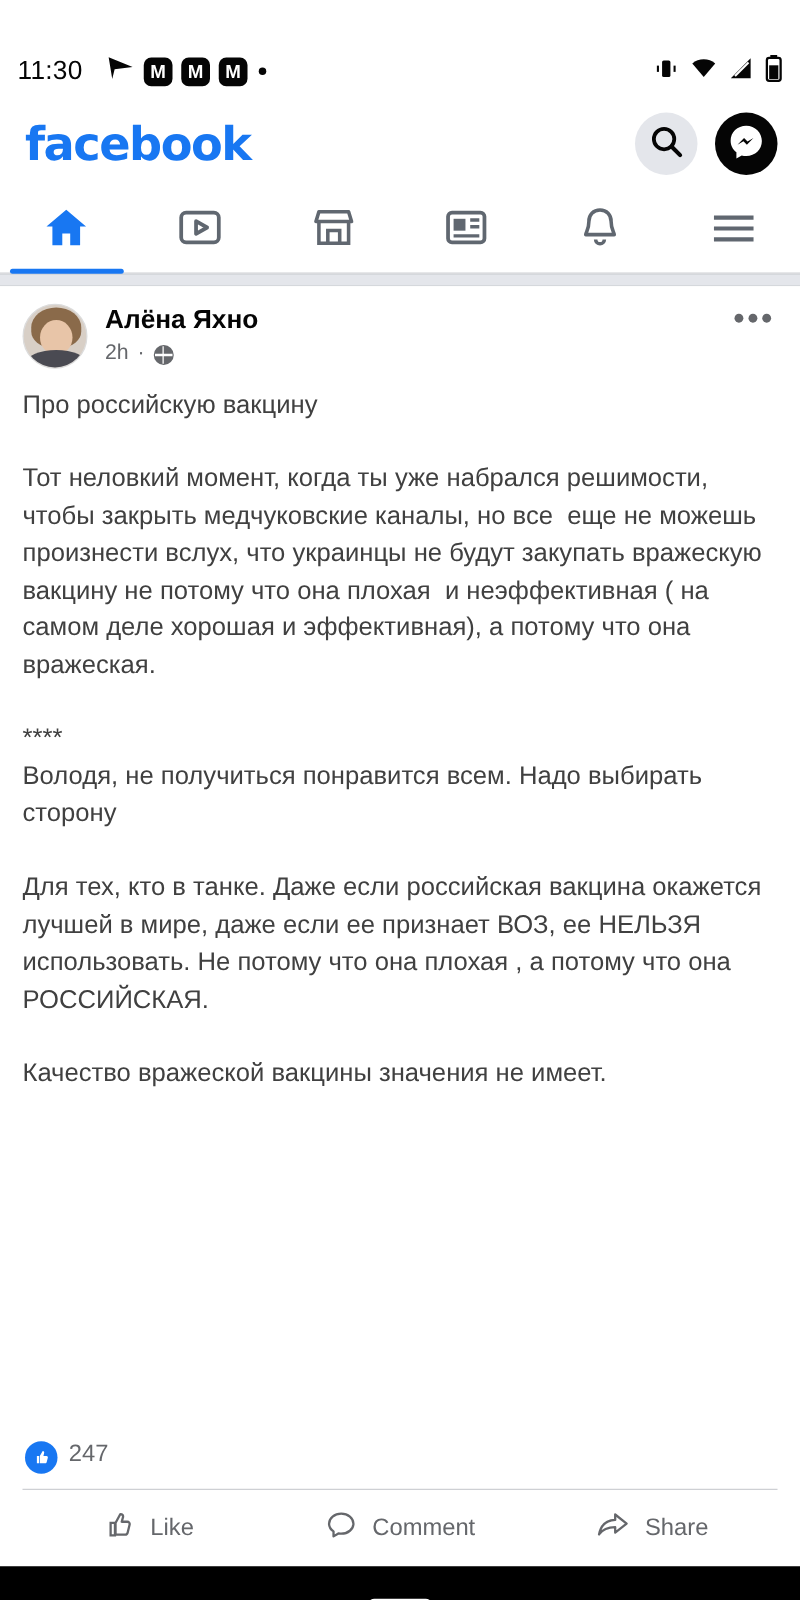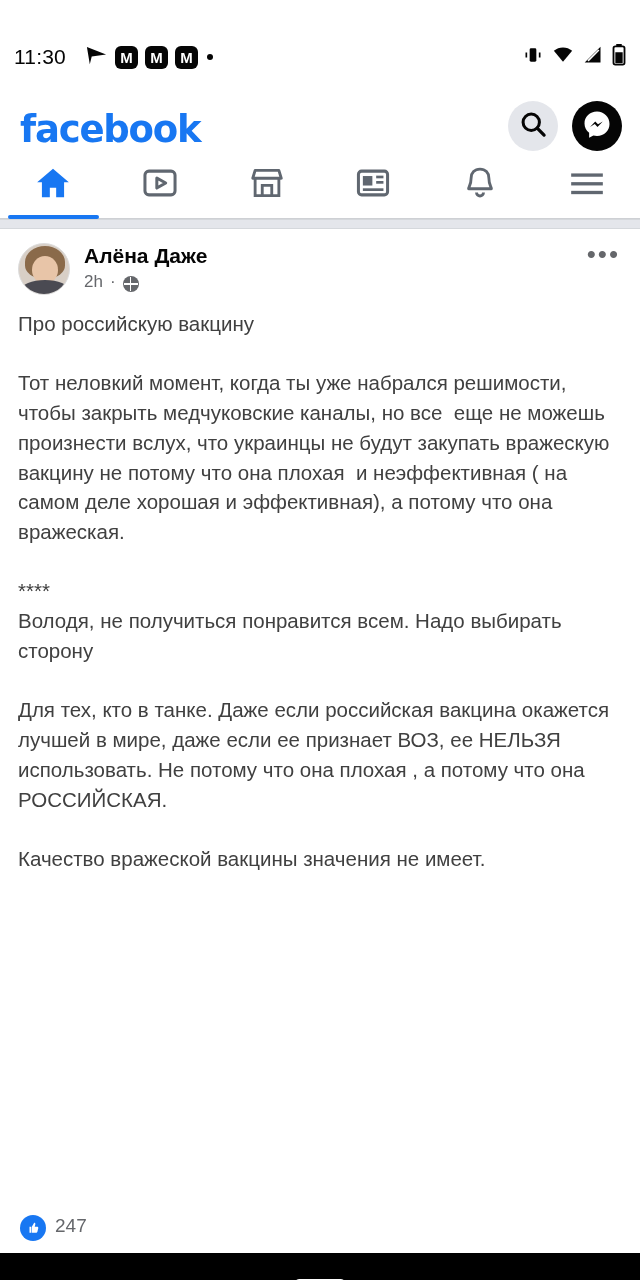--- a/index.html
+++ b/index.html
@@ -63,21 +63,21 @@
     display: flex;
     align-items: center;
     gap: 9px;
   }
 
   
   .fbbar {
     height: 72px;
     flex: 0 0 72px;
     display: flex;
-    align-items: flex-end;
+    align-items: center;
     justify-content: space-between;
     padding: 0 18px 0 20px;
     background: #ffffff;
   }
   .fb-logo {
     font-family: "DejaVu Sans", sans-serif;
     font-size: 37px;
     font-weight: 700;
     color: #1877F2;
     letter-spacing: -1.2px;
@@ -421,21 +421,21 @@
 
   <div class="post">
 
     <div class="post-head">
       <div class="avatar">
         <div class="hair"></div>
         <div class="face"></div>
         <div class="shoulders"></div>
       </div>
       <div class="post-meta">
-        <div class="author">Алёна Даже</div>
+        <div class="author">Алёна Яхно</div>
         <div class="sub">
           <span>2h</span>
           <span>·</span>
           <span class="globe"></span>
         </div>
       </div>
       <div class="more-dots">•••</div>
     </div>
 
     <div class="post-body">Про российскую вакцину
@@ -453,20 +453,47 @@
       <div class="likes">
         <span class="like-badge">
           <svg width="14" height="14" viewBox="0 0 24 24">
               <path d="M6 10 h3 v10 H6z M10 10 l4-7 c1.6 0 2.4 1.2 2 2.6 L15 10 h4.2 c1.3 0 2.1 1.1 1.8 2.3 l-1.5 6c-.2 1-1 1.7-2 1.7H10z" fill="#ffffff"></path>
             </svg>
         </span>
         <span class="count-text">247</span>
       </div>
     </div>
 
+    <div class="actions">
+      <div class="action">
+        <span>
+          <svg width="26" height="26" viewBox="0 0 24 24">
+            <path d="M6 10.5 h3.2 v9.2 H6z" fill="none" stroke="#65676B" stroke-width="1.7"></path>
+            <path d="M9.6 10.5 l3.6-6.6 c1.5 0 2.3 1.1 1.9 2.5 l-.9 3.2 h4.1 c1.2 0 2 1 1.7 2.2 l-1.4 5.7 c-.2 1-1 1.6-1.9 1.6 H9.6z" fill="none" stroke="#65676B" stroke-width="1.7" stroke-linejoin="round"></path>
+          </svg>
+        </span>
+        <span>Like</span>
+      </div>
+      <div class="action">
+        <span>
+          <svg width="26" height="26" viewBox="0 0 24 24">
+            <path d="M12 3.6 c-5 0-9 3.3-9 7.4 0 2.3 1.3 4.4 3.3 5.7 v3.7 l3.6-2.2 c.7.1 1.4.2 2.1.2 5 0 9-3.3 9-7.4 s-4-7.4-9-7.4z" fill="none" stroke="#65676B" stroke-width="1.7" stroke-linejoin="round"></path>
+          </svg>
+        </span>
+        <span>Comment</span>
+      </div>
+      <div class="action">
+        <span>
+          <svg width="28" height="26" viewBox="0 0 26 24">
+            <path d="M3 19 C4.5 11 9.5 8.4 15 8.2 V4.2 L23.5 11 L15 17.6 V13.6 C9.8 13.6 5.6 15.3 3 19z" fill="none" stroke="#65676B" stroke-width="1.7" stroke-linejoin="round"></path>
+          </svg>
+        </span>
+        <span>Share</span>
+      </div>
+    </div>
   </div>
 
   <div class="navbar">
     <div class="nav-back">‹</div>
     <div class="nav-pill"></div>
   </div>
 
 </div>
 
 </body></html>

